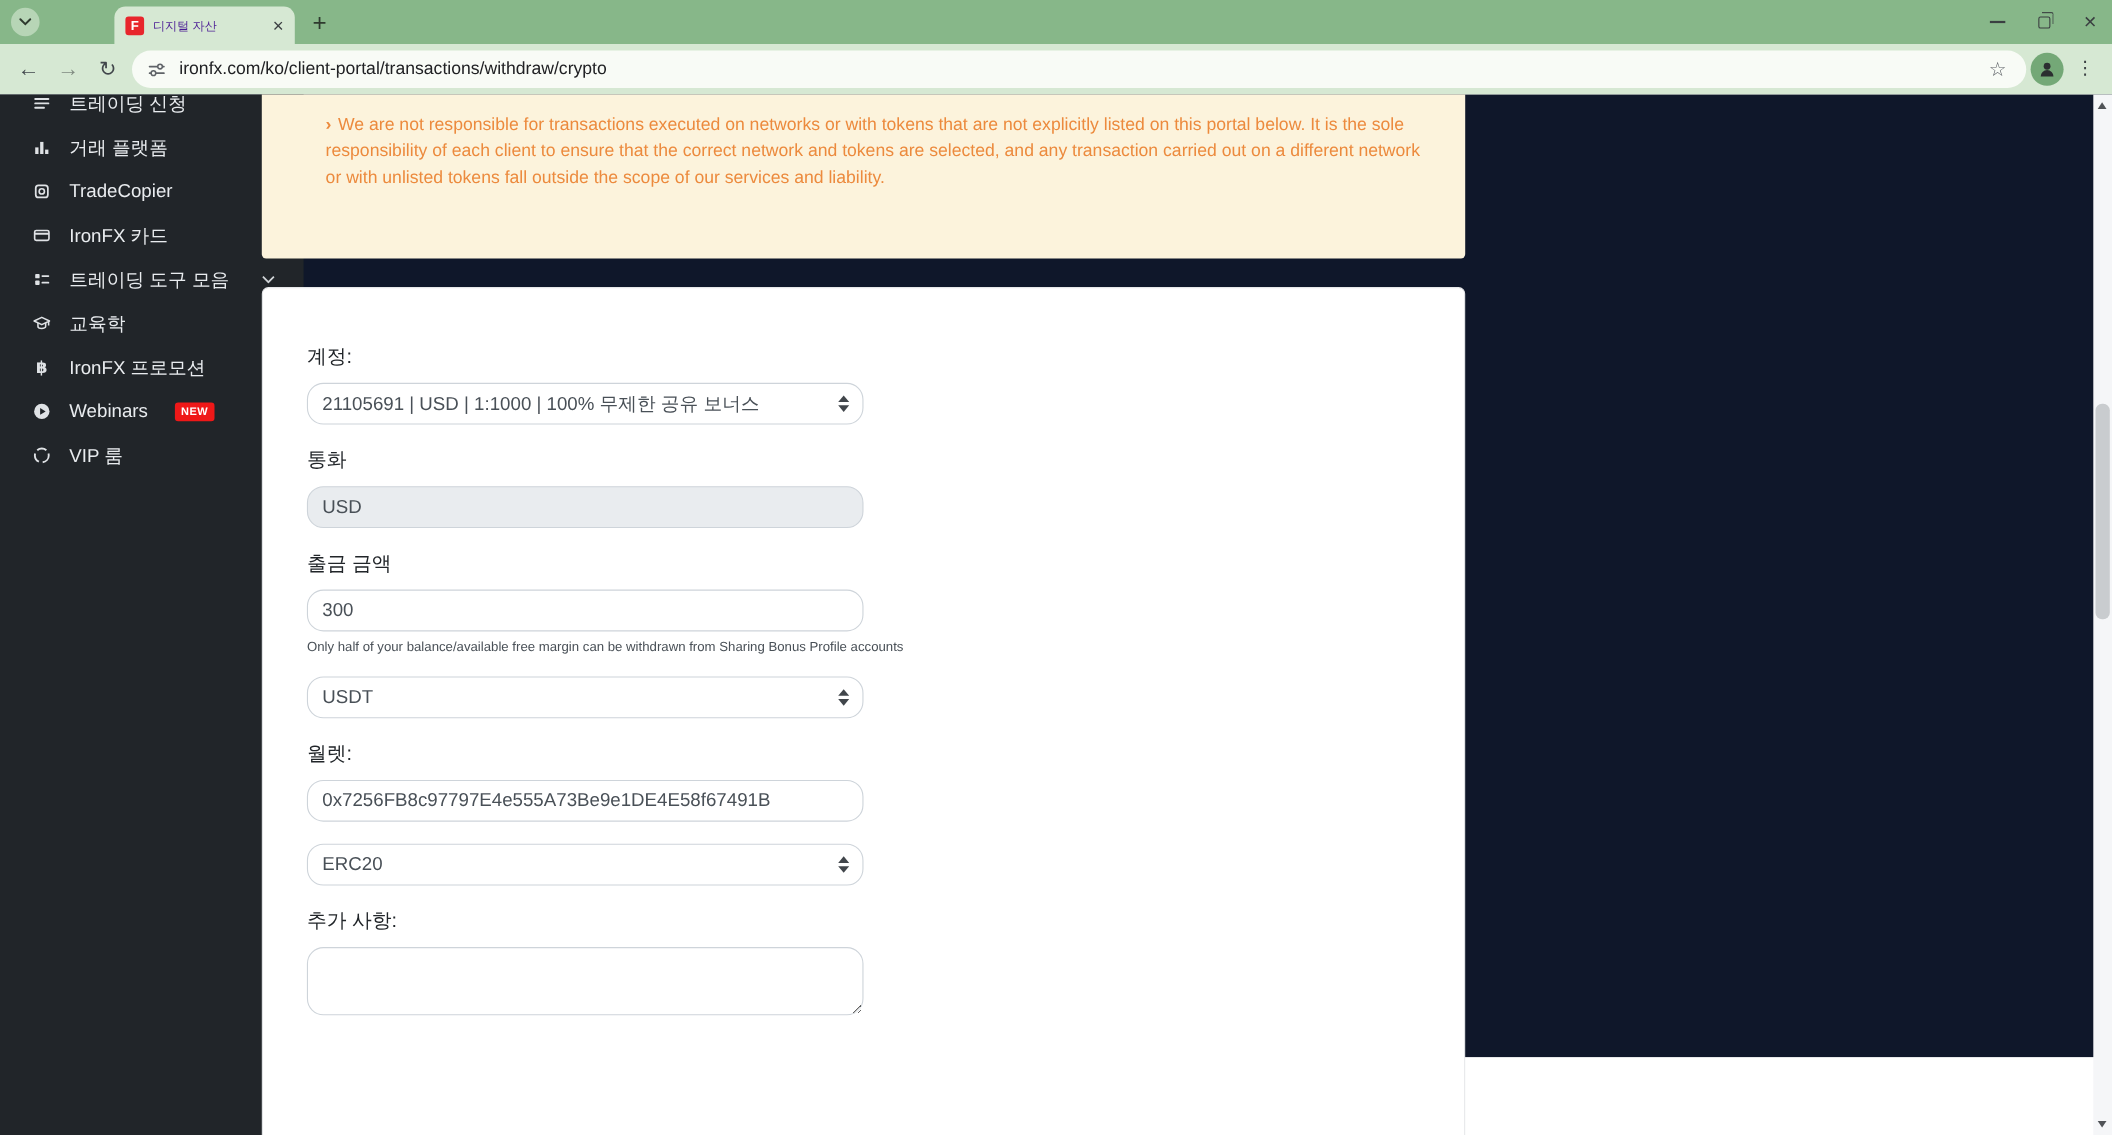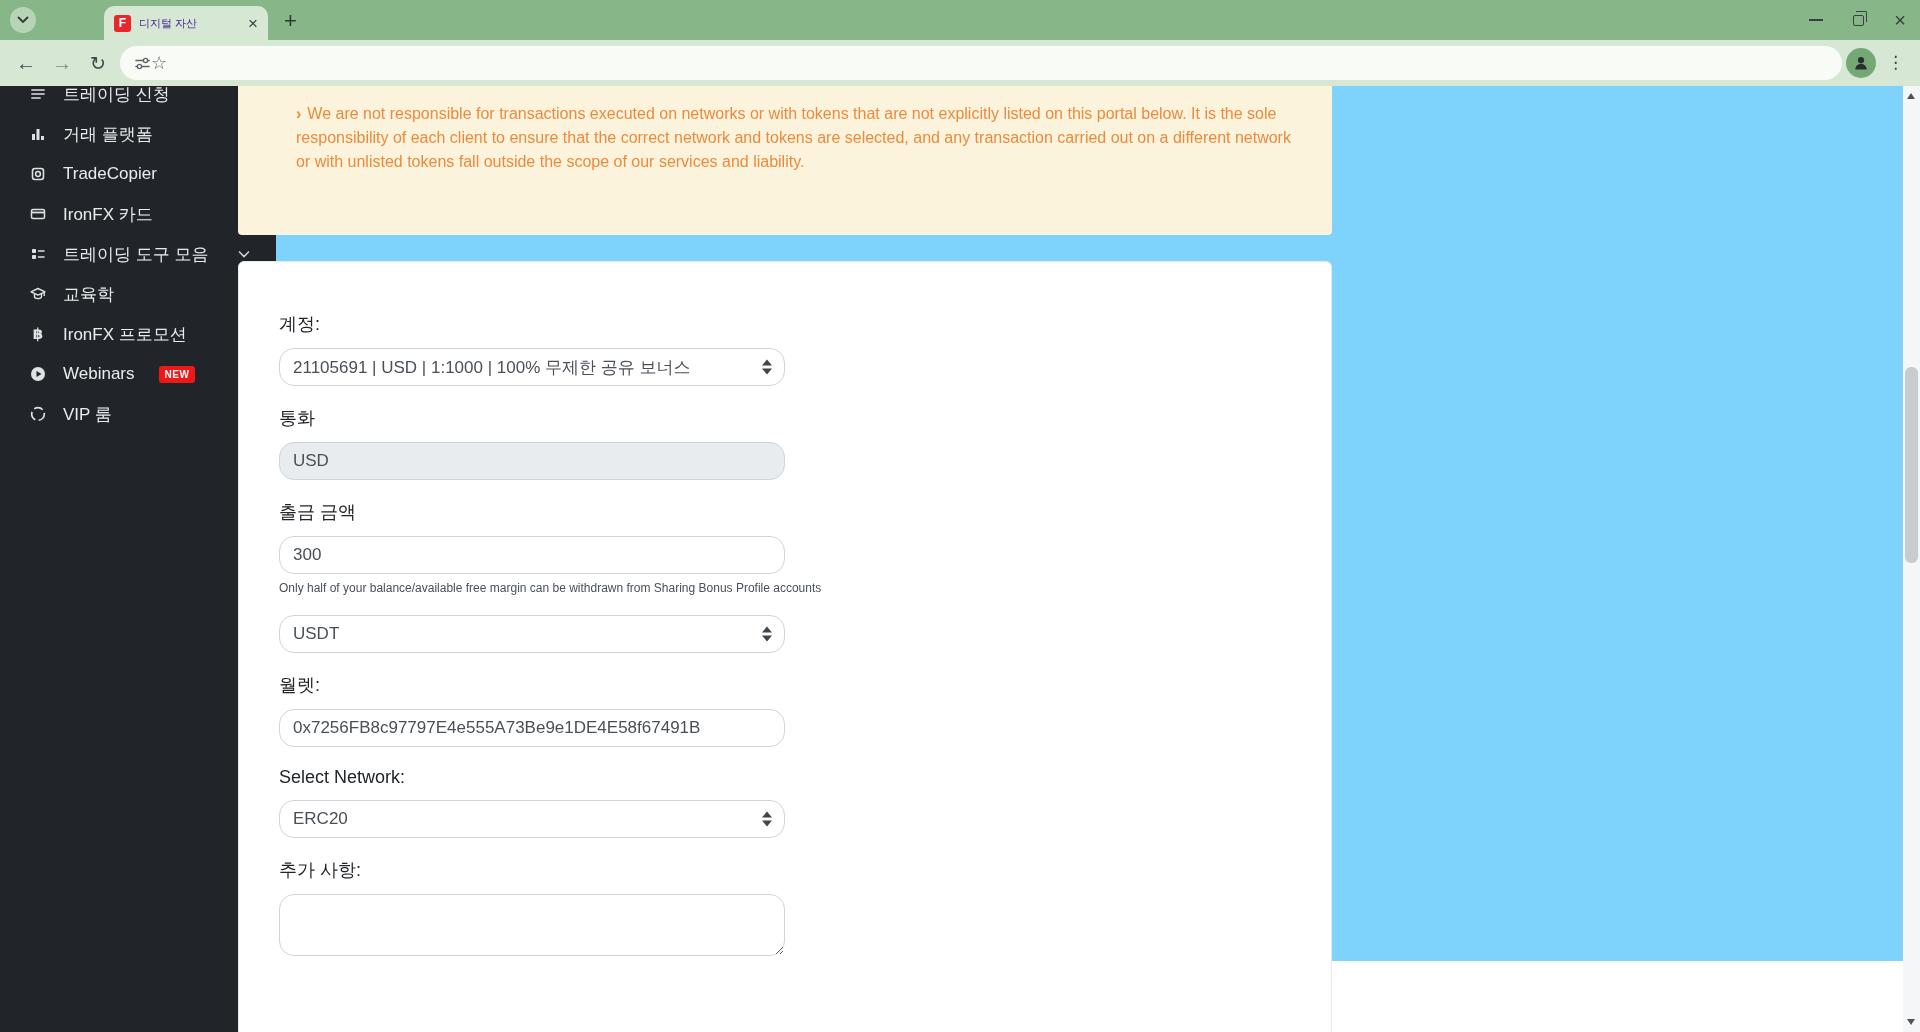--- a/index.html
+++ b/index.html
@@ -31,21 +31,21 @@
   .nav-ic.reload { font-size:19px; }
   .omnibox { position:absolute; left:120px; top:6px; width:1722px; height:34px; background:#f8fbf6;
     border-radius:17px; display:flex; align-items:center; padding:0 14px; }
   .url-text { font-size:16px; color:#202124; margin-left:12px; flex:1; white-space:nowrap; overflow:hidden; }
   .star { font-size:18px; color:#5f6368; margin-right:4px; }
   .avatar { position:absolute; right:44px; top:8px; width:30px; height:30px; border-radius:50%;
     background:#74a877; display:flex; align-items:center; justify-content:center; }
   .kebab { position:absolute; right:16px; top:12px; font-size:17px; color:#3c4043; letter-spacing:0; }
 
   
-  .app { position:absolute; left:0; top:86px; width:1920px; height:875px; background:#7dd3fc; }
+  .app { position:absolute; left:0; top:86px; width:1920px; height:875px; background:#0f172a; }
 
   .sidebar { position:absolute; left:0; top:0; width:276px; height:946px; background:#212529; overflow:hidden; }
   .nav-list { position:relative; top:-12px; }
   .nav-item { height:40px; display:flex; align-items:center; padding:0 26px 0 28px; color:#e9ecef;
     font-size:17px; cursor:pointer; }
   .nav-item .ic { width:20px; height:18px; margin-right:15px; display:flex; align-items:center; justify-content:center; flex:none; }
   .nav-item .lbl { white-space:nowrap; }
   .nav-item .spacer { flex:1; }
   .badge-new { background:#ef1818; color:#fff; font-size:10px; font-weight:bold; letter-spacing:.5px;
     border-radius:3px; padding:3px 6px; margin-left:24px; }
@@ -111,20 +111,21 @@
   <span class="nav-ic reload">↻</span>
   <div class="omnibox">
     <svg width="17" height="17" viewBox="0 0 17 17">
       <g stroke="#5f6368" stroke-width="1.6" stroke-linecap="round">
         <line x1="2" y1="5.5" x2="15" y2="5.5"></line>
           <line x1="2" y1="11.5" x2="15" y2="11.5"></line>
       </g>
       <circle cx="11.5" cy="5.5" r="2.1" fill="#f8fbf6" stroke="#5f6368" stroke-width="1.4"></circle>
       <circle cx="5.5" cy="11.5" r="2.1" fill="#f8fbf6" stroke="#5f6368" stroke-width="1.4"></circle>
     </svg>
+    <span class="url-text">ironfx.com/ko/client-portal/transactions/withdraw/crypto</span>
     <span class="star">☆</span>
   </div>
   <div class="avatar">
     <svg width="18" height="18" viewBox="0 0 18 18">
       <circle cx="9" cy="6.2" r="3.1" fill="#2b2e30"></circle>
       <path d="M3.2 15.5 a5.8 5.8 0 0 1 11.6 0 z" fill="#2b2e30"></path>
     </svg>
   </div>
   <span class="kebab">⋮</span>
 </div>
@@ -278,21 +279,20 @@
             <i class="up"></i>
             <i class="dn"></i>
           </span>
       </div>
     </div>
     <div class="group">
       <div class="f-label">월렛:</div>
       <input class="ctl" value="0x7256FB8c97797E4e555A73Be9e1DE4E58f67491B" style="">
     </div>
     <div class="group">
-      <div class="f-label">Select Network:</div>
       <div class="ctl selectbox">
         <span class="val">ERC20</span>
         <span class="stepper">
             <i class="up"></i>
             <i class="dn"></i>
           </span>
       </div>
     </div>
     <div class="group">
       <div class="f-label">추가 사항:</div>

